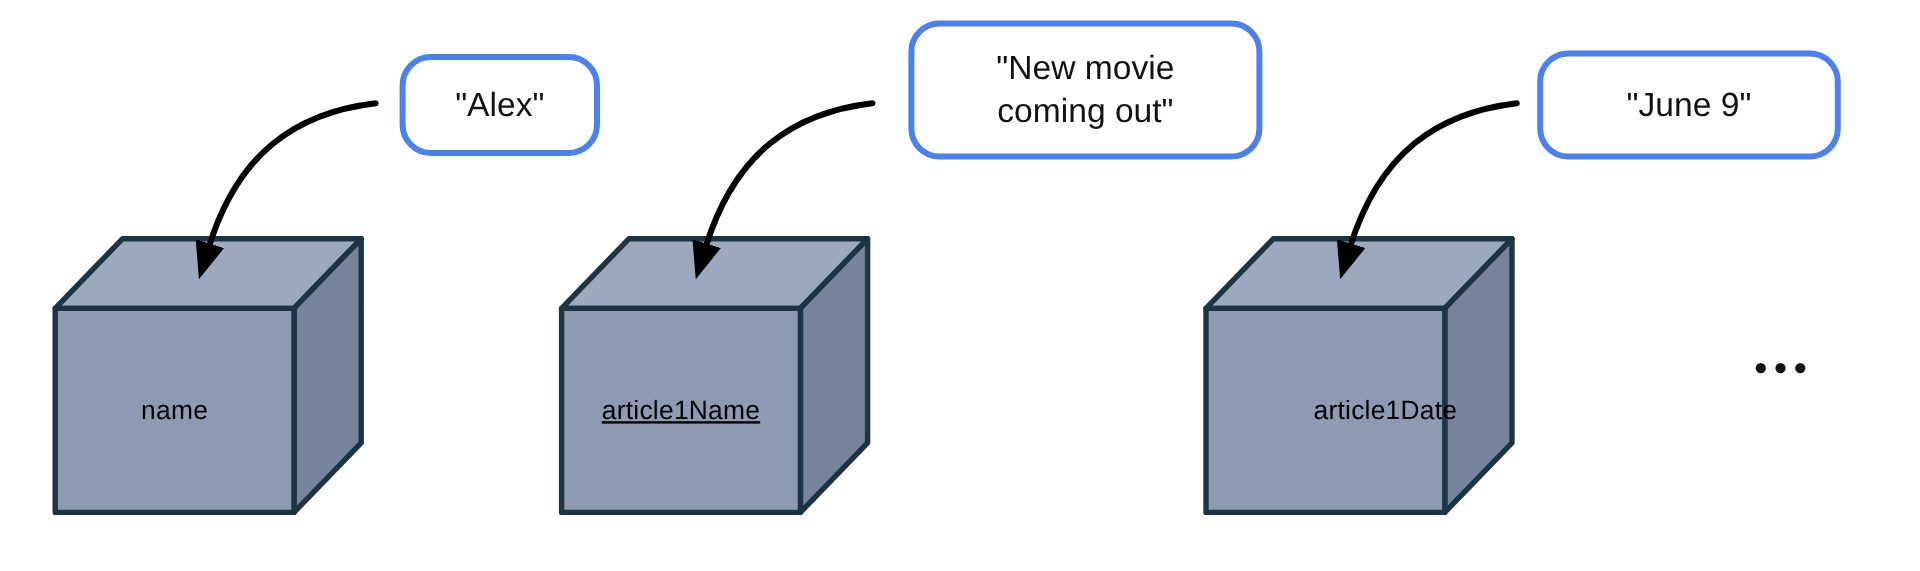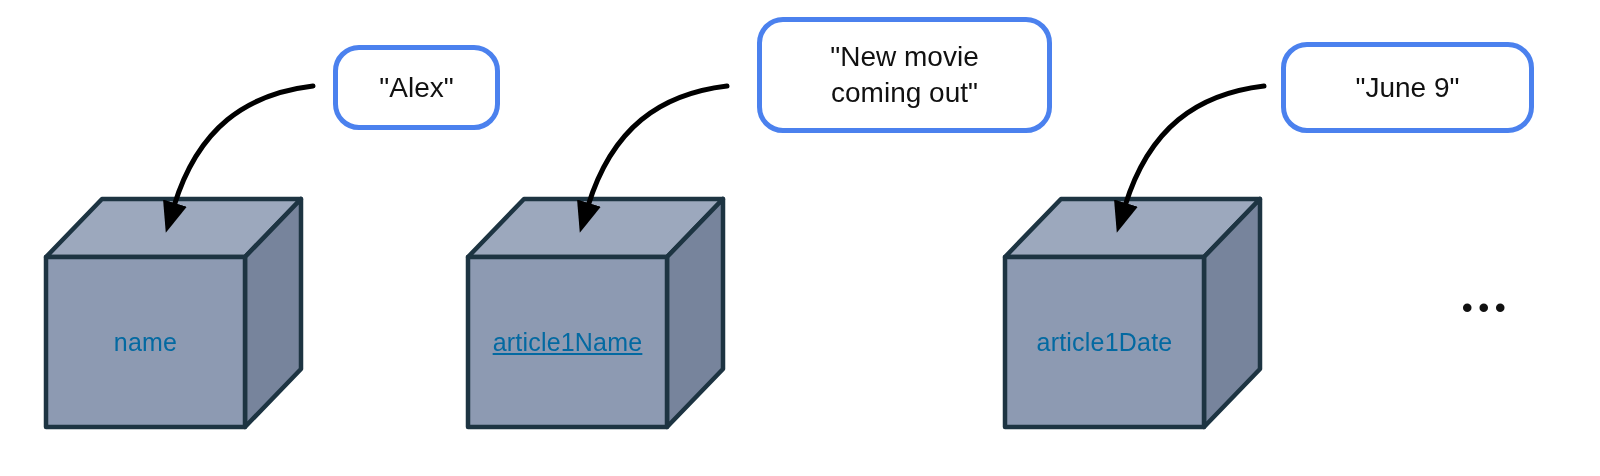--- a/index.html
+++ b/index.html
@@ -24,28 +24,28 @@
     display: block;
   }
   .cube-label {
     position: absolute;
     top: 257px;
     height: 170px;
     width: 199px;
     display: flex;
     align-items: center;
     justify-content: center;
-    font-size: 25px;
-    color: #0369a1;
+    font-size: 22px;
+    color: #000000;
     letter-spacing: 0.2px;
     pointer-events: none;
   }
   .label-1 { left: 46px; }
   .label-2 { left: 468px; text-decoration: underline; }
-  .label-3 { left: 1005px; }
+  .label-3 { left: 1055px; }
   .bubble {
     position: absolute;
     box-sizing: border-box;
     background: #ffffff;
     border: 5px solid #4b81ee;
     border-radius: 26px;
     display: flex;
     align-items: center;
     justify-content: center;
     text-align: center;

